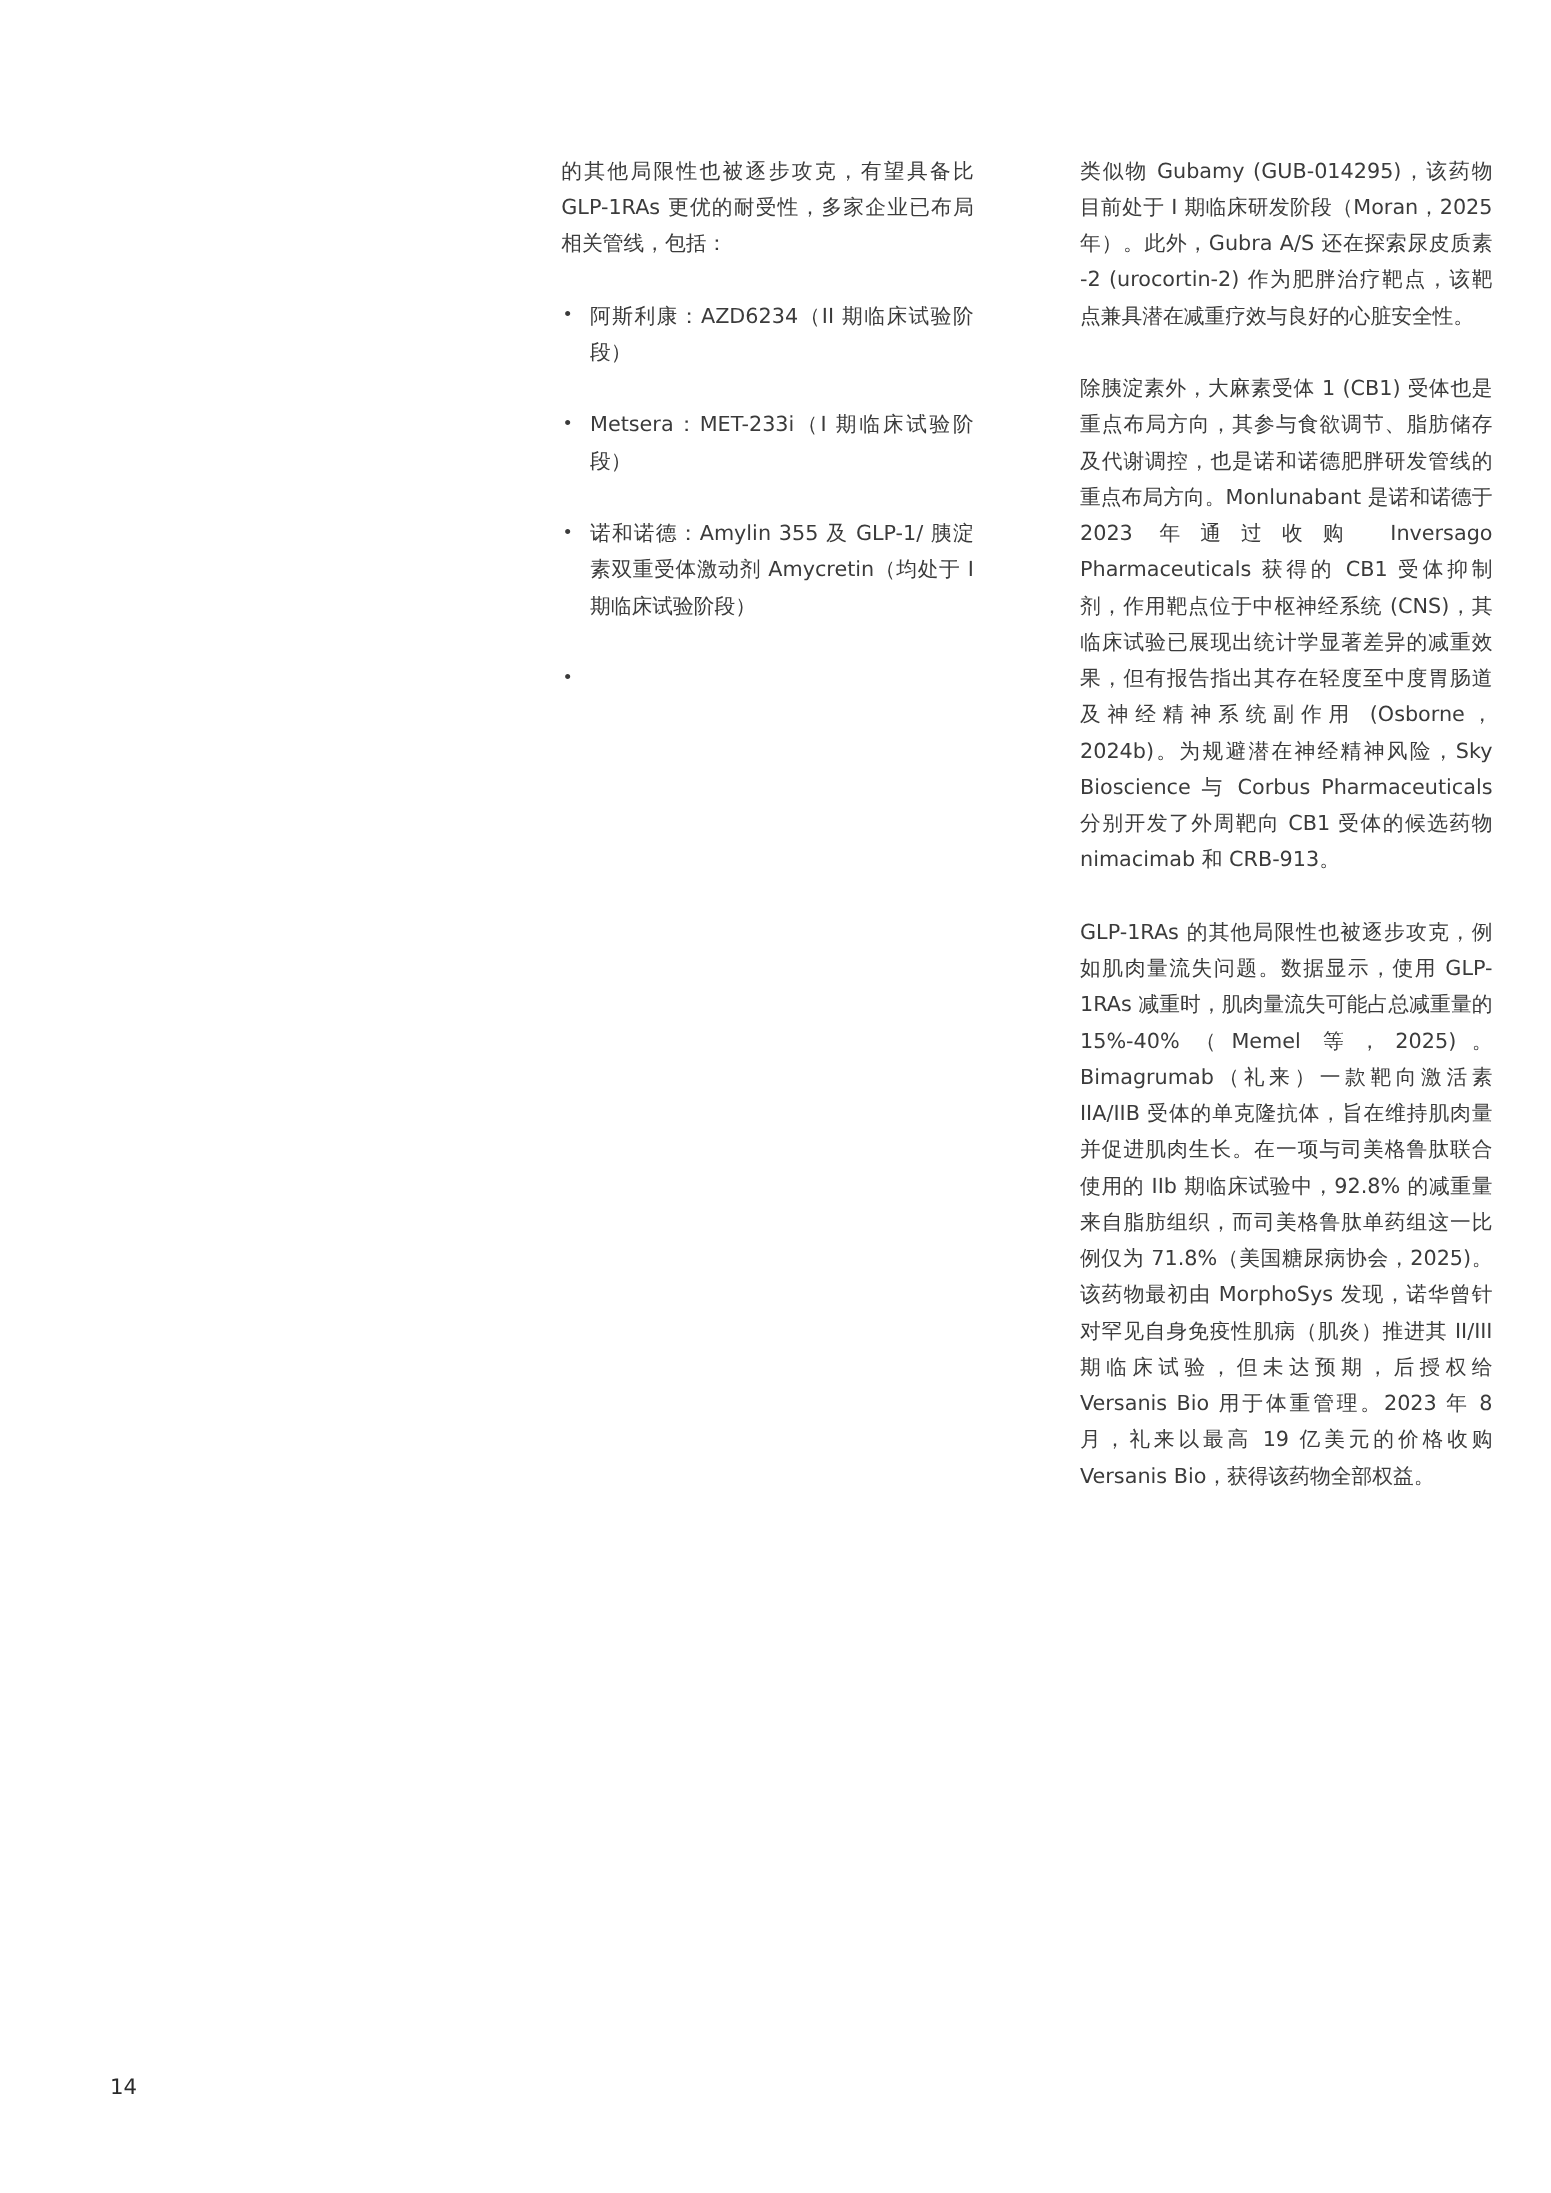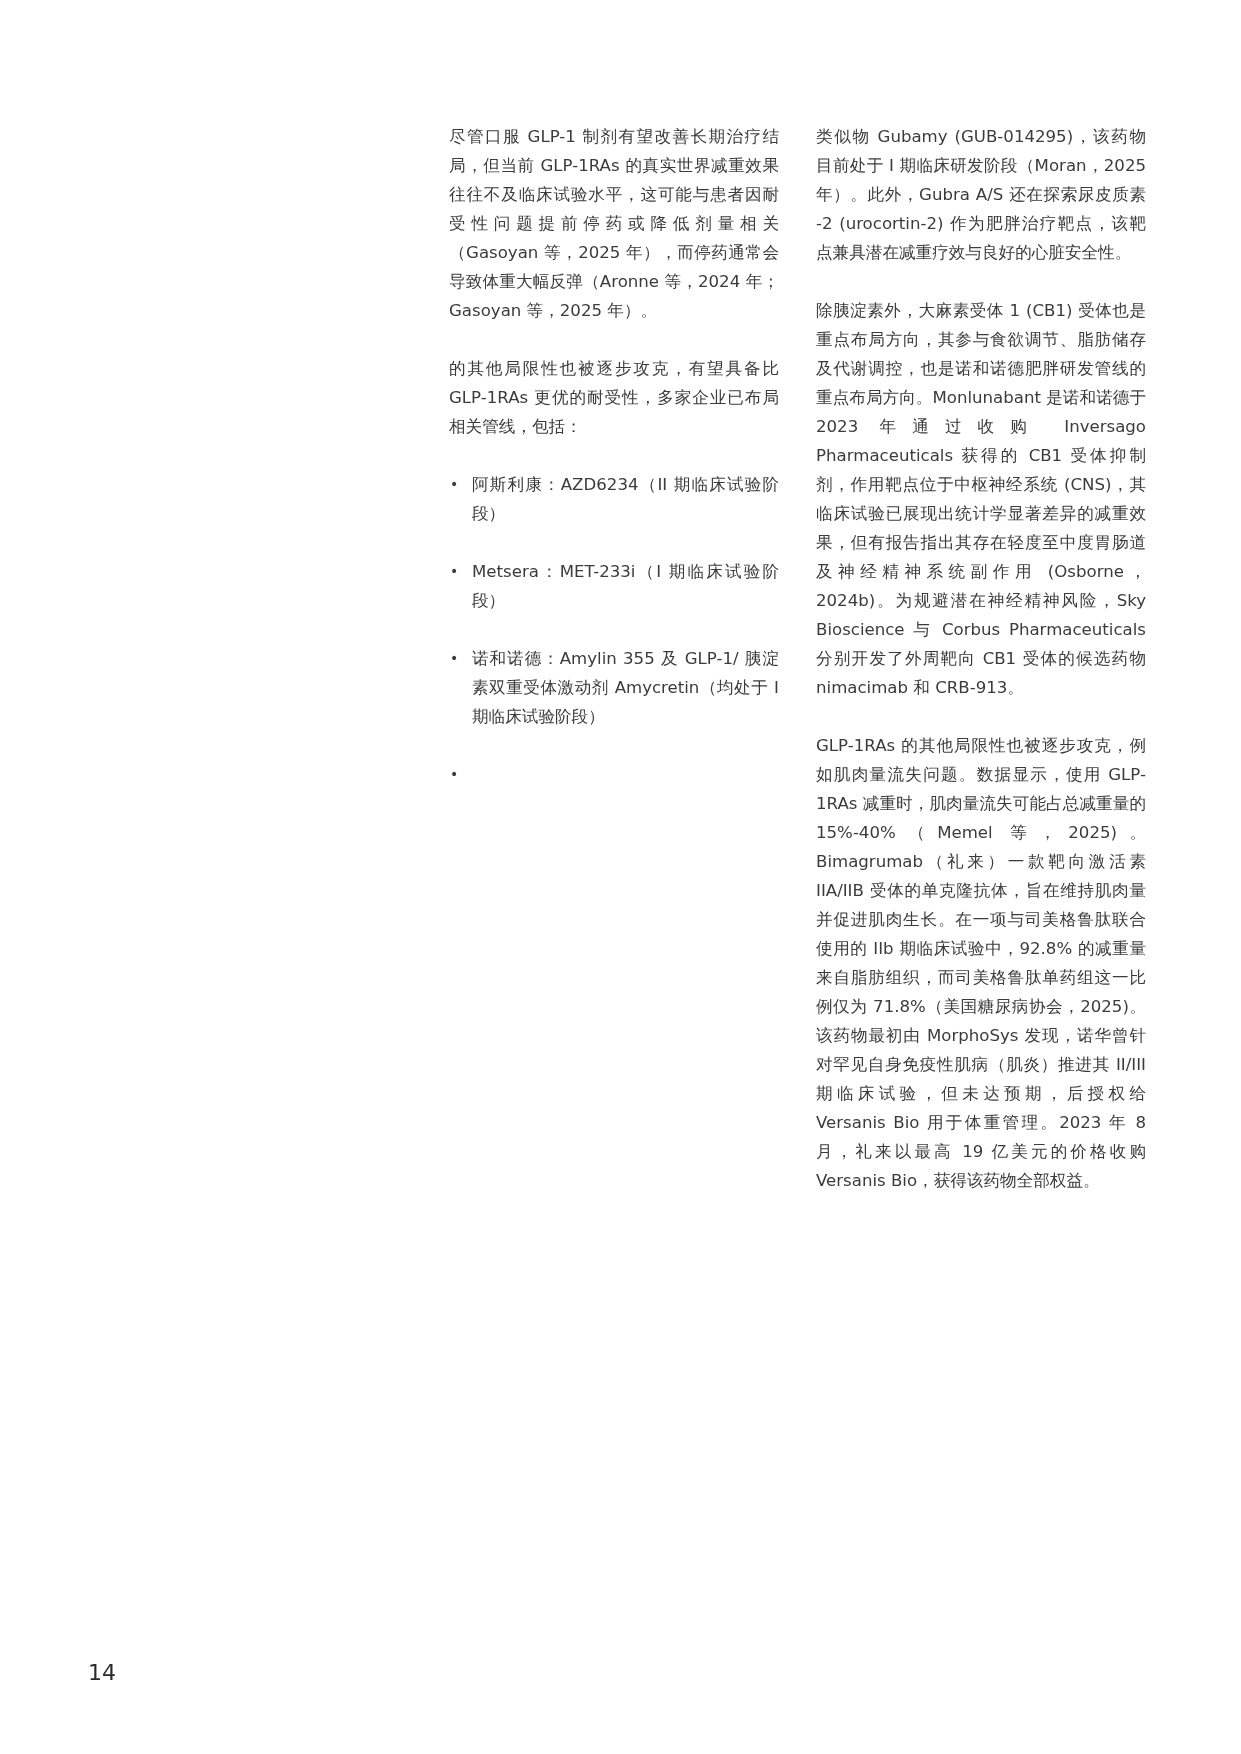--- a/index.html
+++ b/index.html
@@ -6,37 +6,36 @@
   body {
     width: 1241px; height: 1754px; background: #ffffff; position: relative;
     font-family: "DejaVu Sans", "Liberation Sans", sans-serif;
     color: #3b3b3b;
   }
   .col {
     position: absolute; top: 122px; width: 330px;
     font-size: 16.6px; line-height: 29px; text-align: justify;
   }
   .col.left { left: 449px; }
-  .col.right { left: 816px; }
+  .col.right { left: 864px; }
   .para { margin: 0 0 29px 0; }
   .bullets { list-style: none; margin: 0; padding: 0; }
   .bullet { position: relative; padding-left: 23px; margin: 0 0 29px 0; }
   .bullet .dot {
     position: absolute; left: 1px; top: 0; font-size: 14px;
   }
   .page-number {
     position: absolute; left: 88px; top: 1660px;
-    font-size: 22px; color: #2a2a2a;
+    font-size: 17px; color: #2a2a2a;
   }
 </style>
 </head>
 <body>
 
 <div class="col left">
-  <p class="para">尽管口服 GLP-1 制剂有望改善长期治疗结局，但当前 GLP-1RAs 的真实世界减重效果往往不及临床试验水平，这可能与患者因耐受性问题提前停药或降低剂量相关（Gasoyan 等，2025 年），而停药通常会导致体重大幅反弹（Aronne 等，2024 年；Gasoyan 等，2025 年）。</p>
   <p class="para">的其他局限性也被逐步攻克，有望具备比 GLP-1RAs 更优的耐受性，多家企业已布局相关管线，包括：</p>
   <ul class="bullets">
     <li class="bullet">
       <span class="dot">•</span>
       <span>阿斯利康：AZD6234（II 期临床试验阶段）</span>
     </li>
     <li class="bullet">
       <span class="dot">•</span>
       <span>Metsera：MET-233i（I 期临床试验阶段）</span>
     </li>

